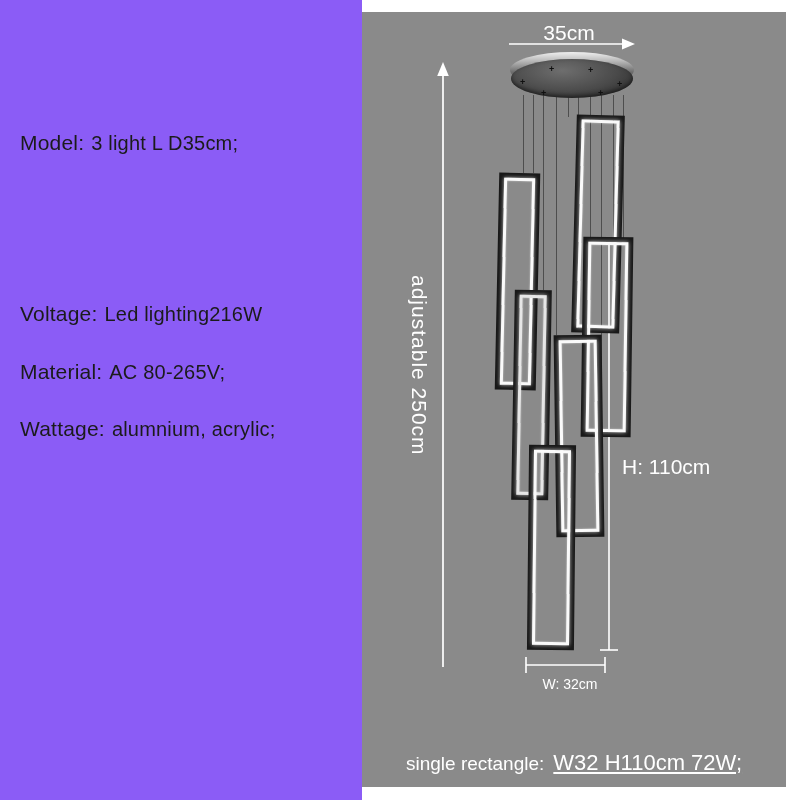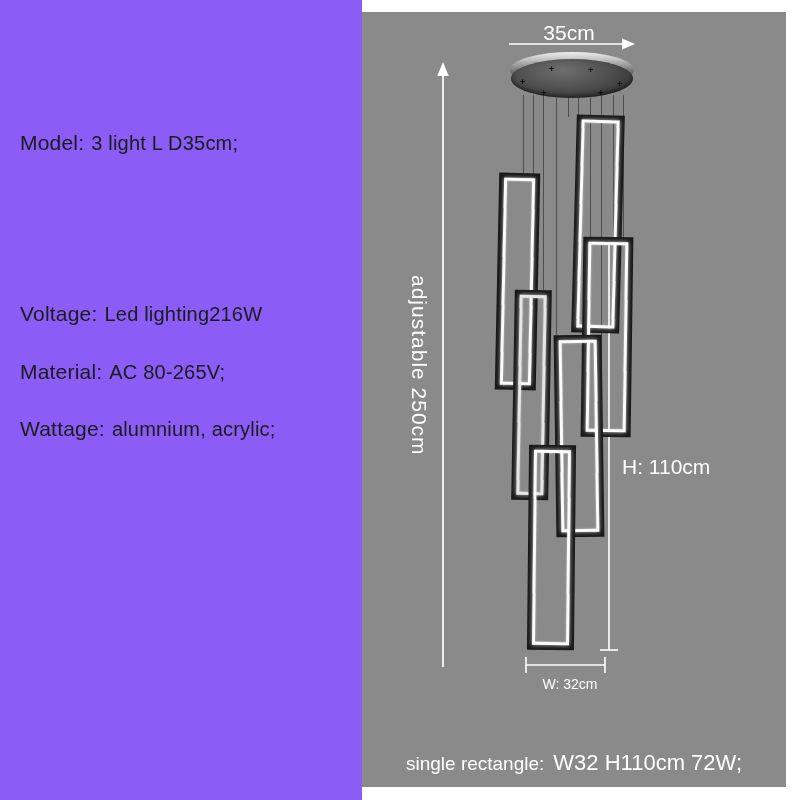--- a/index.html
+++ b/index.html
@@ -45,21 +45,21 @@
   .fF{left:166px;top:433px;width:37px;height:195px;transform:rotate(.6deg);}
 
   
   .dim-text{position:absolute;color:#ffffff;white-space:nowrap;}
   .canopy-width-label{left:172px;top:9px;width:70px;text-align:center;font-size:21px;}
   .hanging-height-label{left:45px;top:263px;height:200px;writing-mode:vertical-rl;font-size:21px;letter-spacing:1px;}
   .rect-height-label{left:260px;top:443px;font-size:21px;}
   .rect-width-label{left:158px;top:664px;width:100px;text-align:center;font-size:14px;}
   .footer-note{left:0;top:738px;width:424px;text-align:center;}
   .footer-label{font-size:19px;}
-  .footer-value{font-size:22px;margin-left:9px;}
+  .footer-value{font-size:22px;margin-left:9px;text-decoration:underline;}
 </style>
 </head>
 <body>
 
 <div class="spec-panel">
   <div class="spec-line l1">
     <span class="spec-label">Model:</span><span class="spec-value">3 light L D35cm;</span>
   </div>
   <div class="spec-line l4">
     <span class="spec-label">Voltage:</span><span class="spec-value">Led lighting</span><span class="spec-value2">216W</span>

